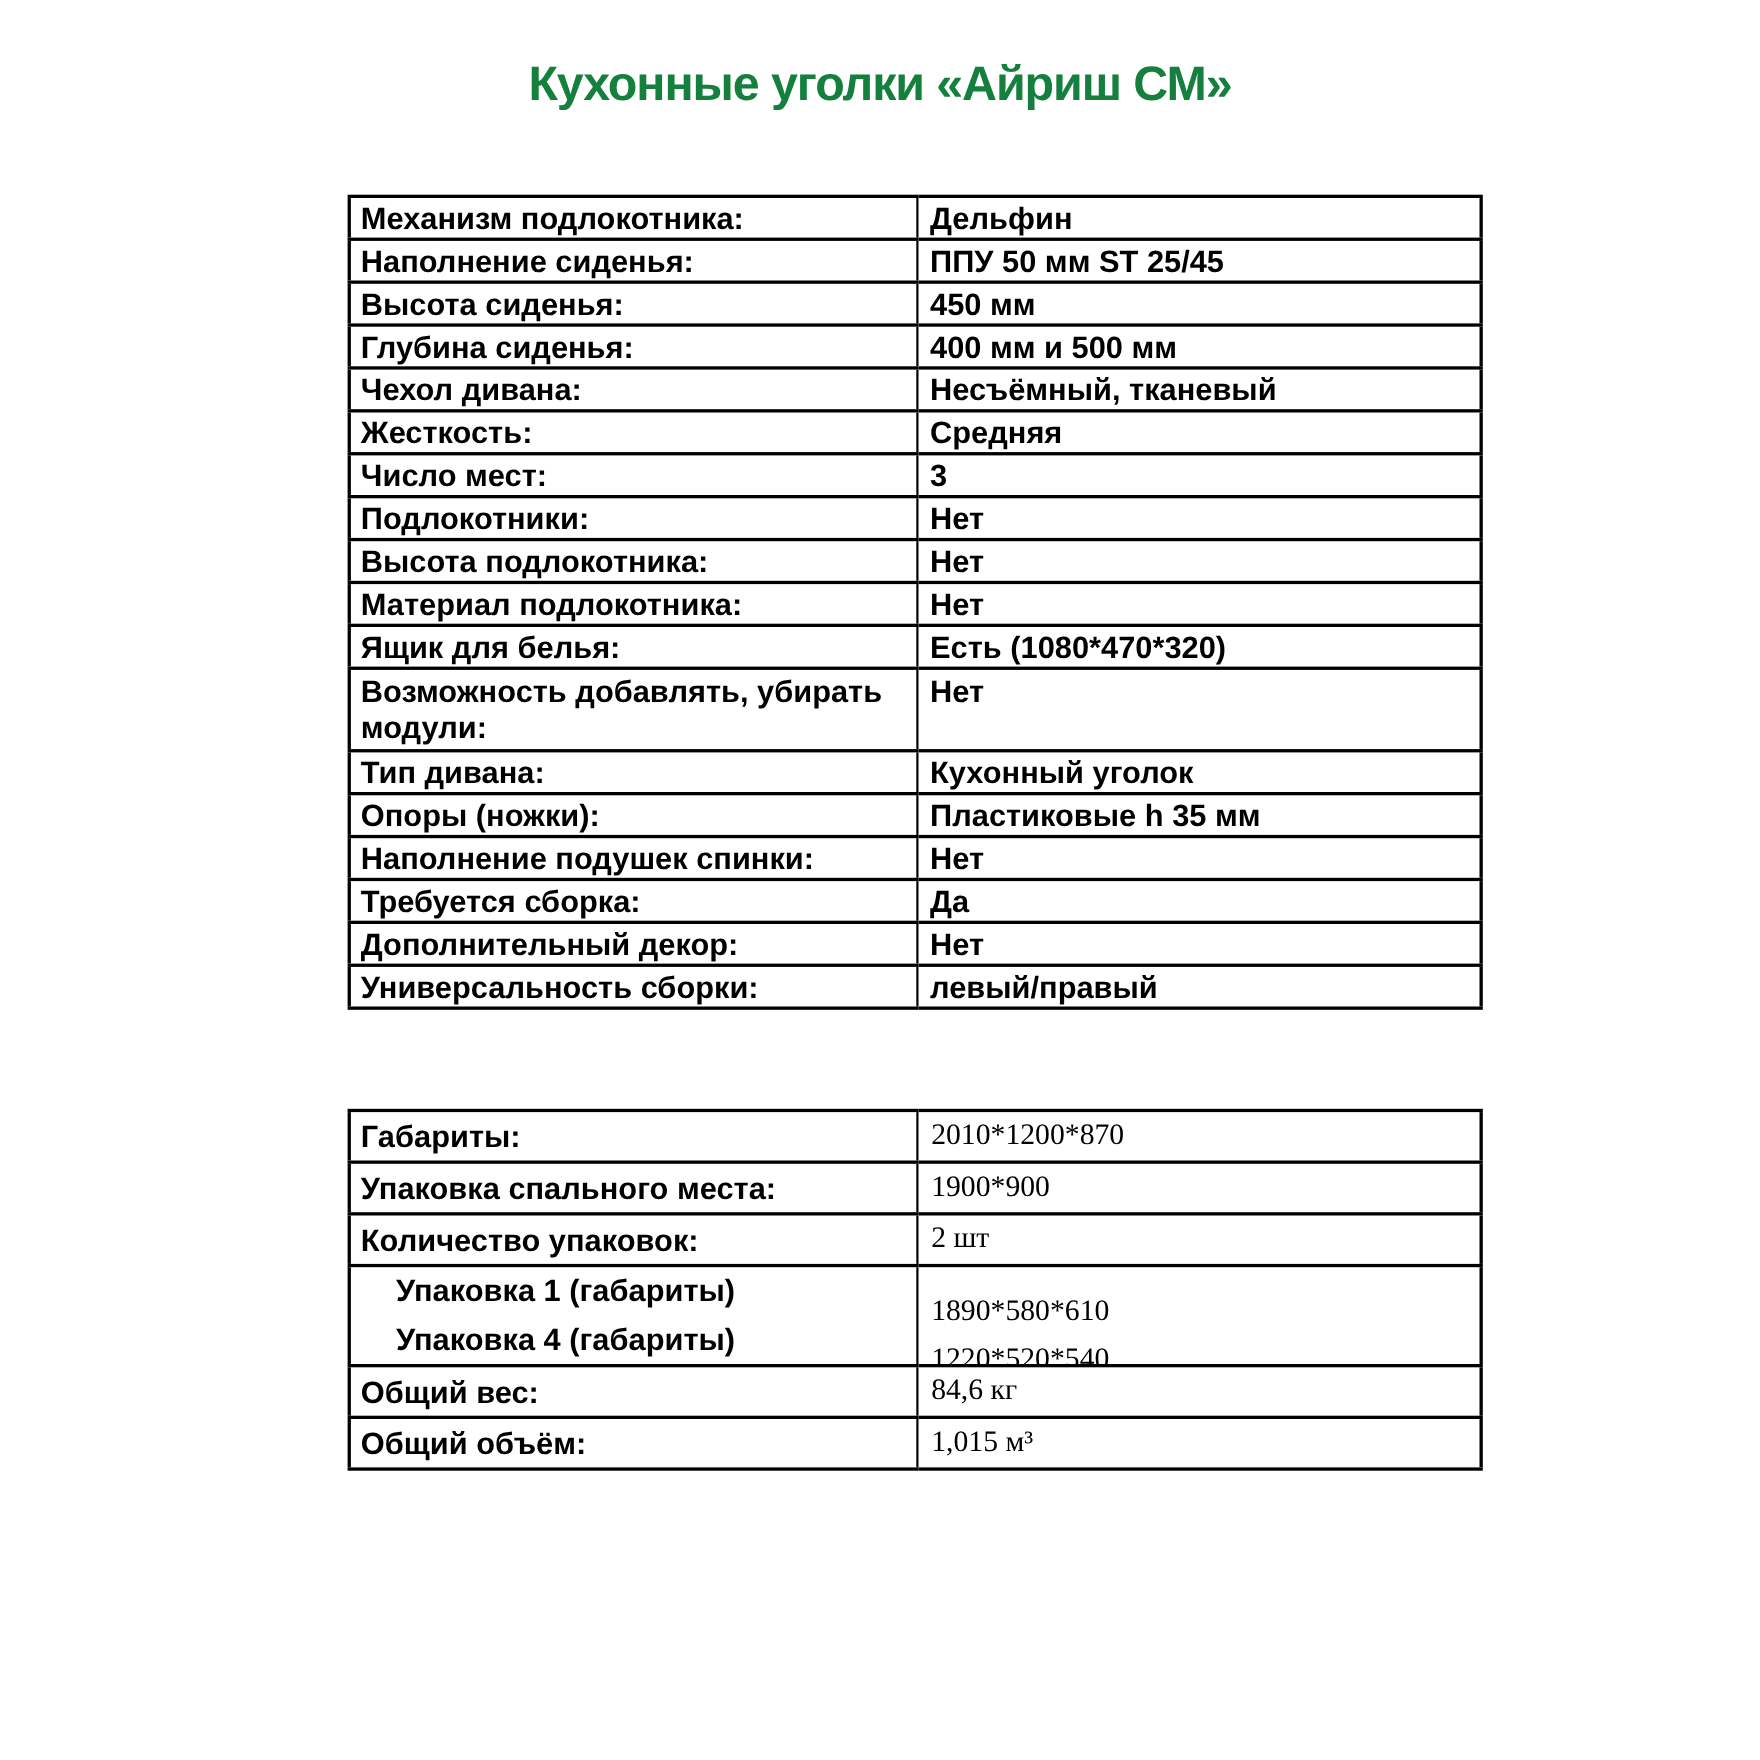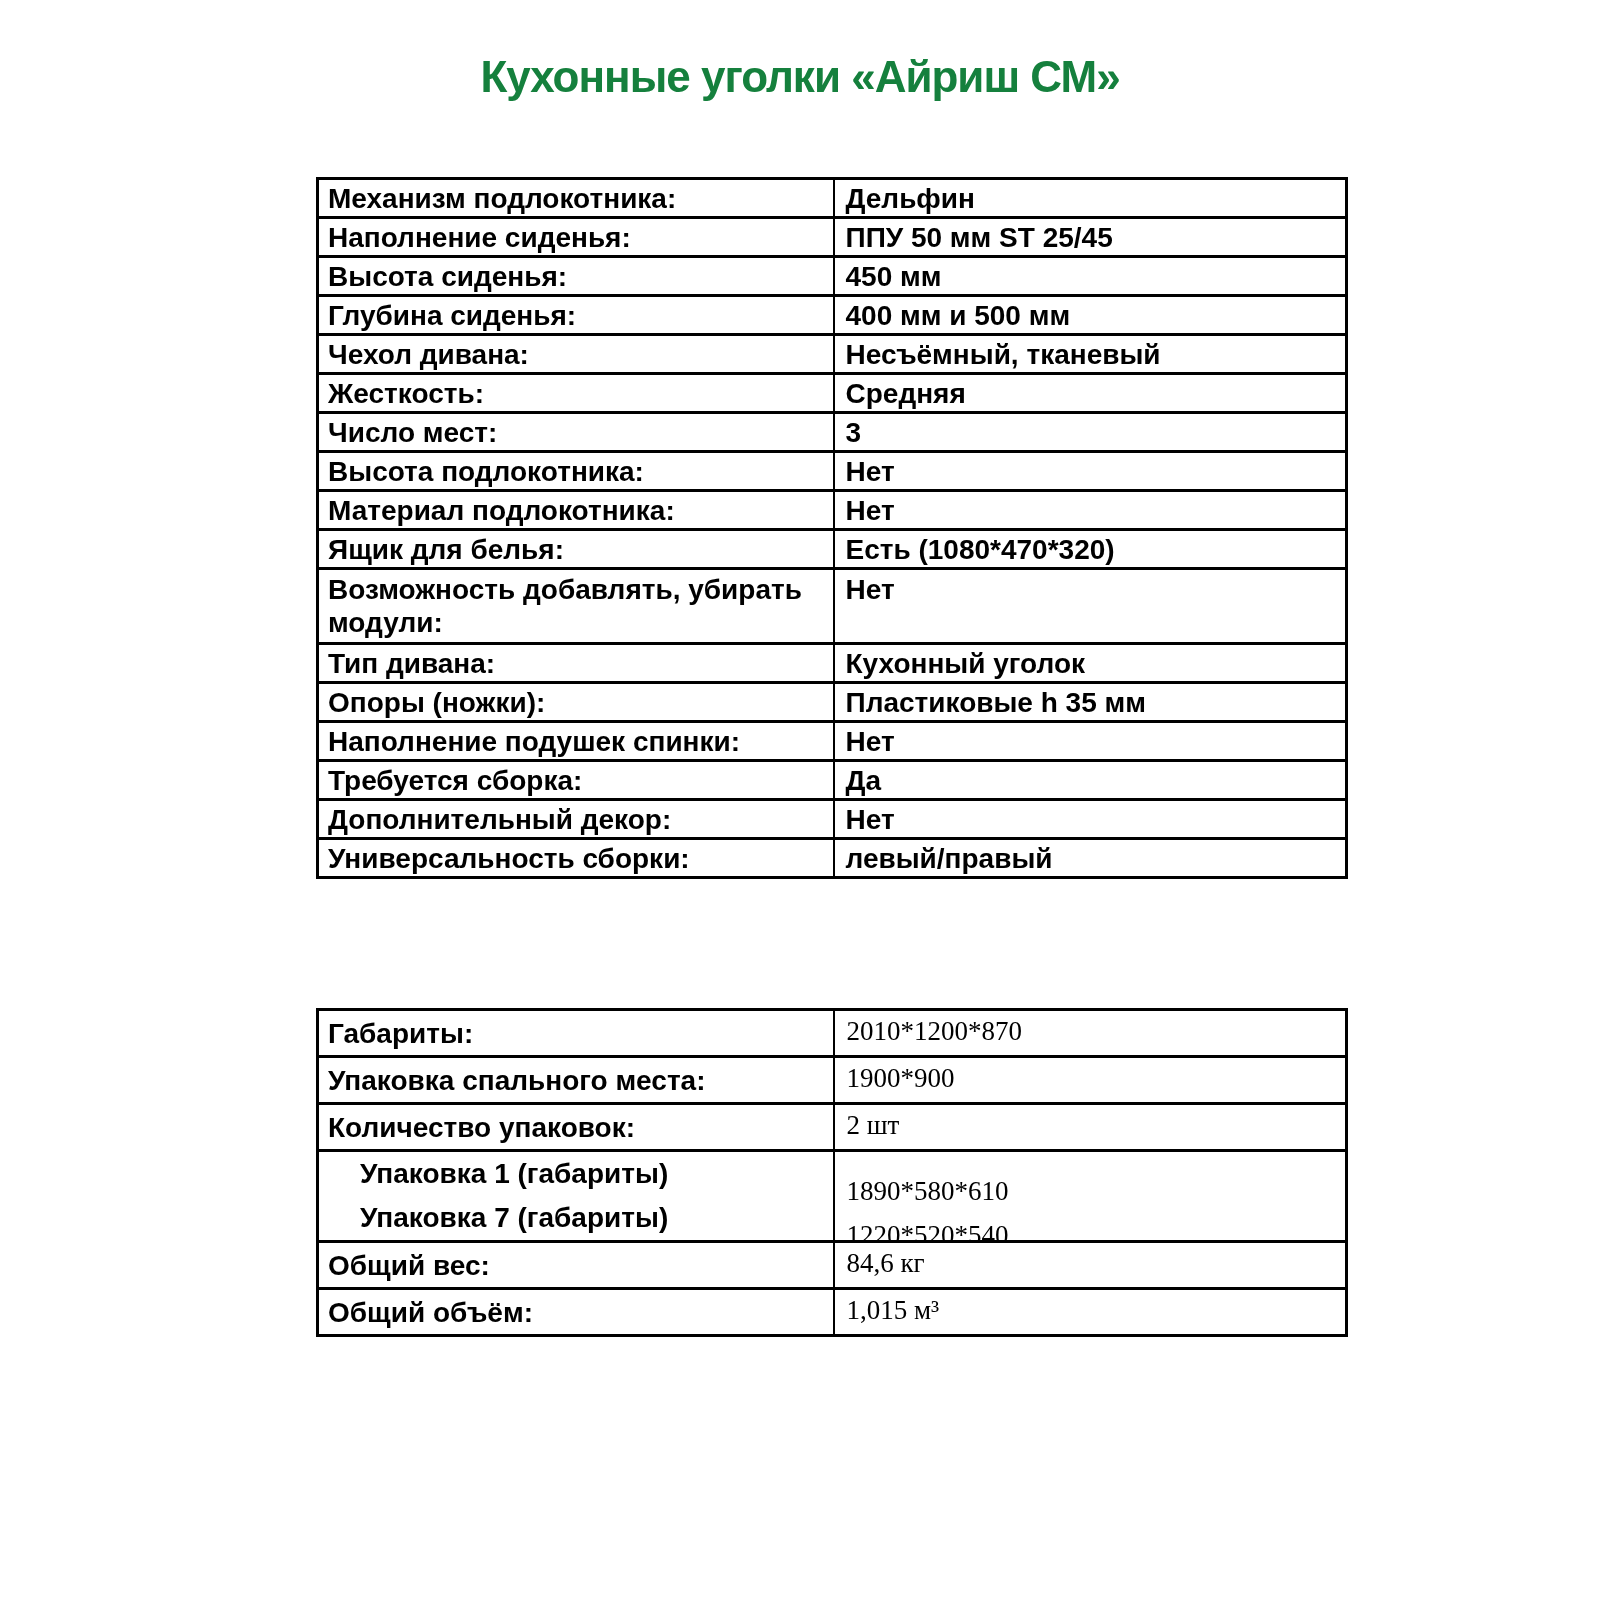--- a/index.html
+++ b/index.html
@@ -110,20 +110,24 @@
     </tr>
     <tr>
       <td class="lbl">Жесткость:</td>
       <td class="val">Средняя</td>
     </tr>
     <tr>
       <td class="lbl">Число мест:</td>
       <td class="val">3</td>
     </tr>
     <tr>
+      <td class="lbl">Подлокотники:</td>
+      <td class="val">Нет</td>
+    </tr>
+    <tr>
       <td class="lbl">Высота подлокотника:</td>
       <td class="val">Нет</td>
     </tr>
     <tr>
       <td class="lbl">Материал подлокотника:</td>
       <td class="val">Нет</td>
     </tr>
     <tr>
       <td class="lbl">Ящик для белья:</td>
       <td class="val">Есть (1080*470*320)</td>
@@ -173,21 +177,21 @@
       <td class="lbl">Упаковка спального места:</td>
       <td class="val">1900*900</td>
     </tr>
     <tr>
       <td class="lbl">Количество упаковок:</td>
       <td class="val">2 шт</td>
     </tr>
     <tr class="pkg">
       <td class="lbl">
         <div class="pkg-line">Упаковка 1 (габариты)</div>
-        <div class="pkg-line">Упаковка 7 (габариты)</div>
+        <div class="pkg-line">Упаковка 4 (габариты)</div>
       </td>
       <td class="val">
         <div class="pkg-vline">1890*580*610</div>
         <div class="pkg-vline">1220*520*540</div>
       </td>
     </tr>
     <tr>
       <td class="lbl">Общий вес:</td>
       <td class="val">84,6 кг</td>
     </tr>

